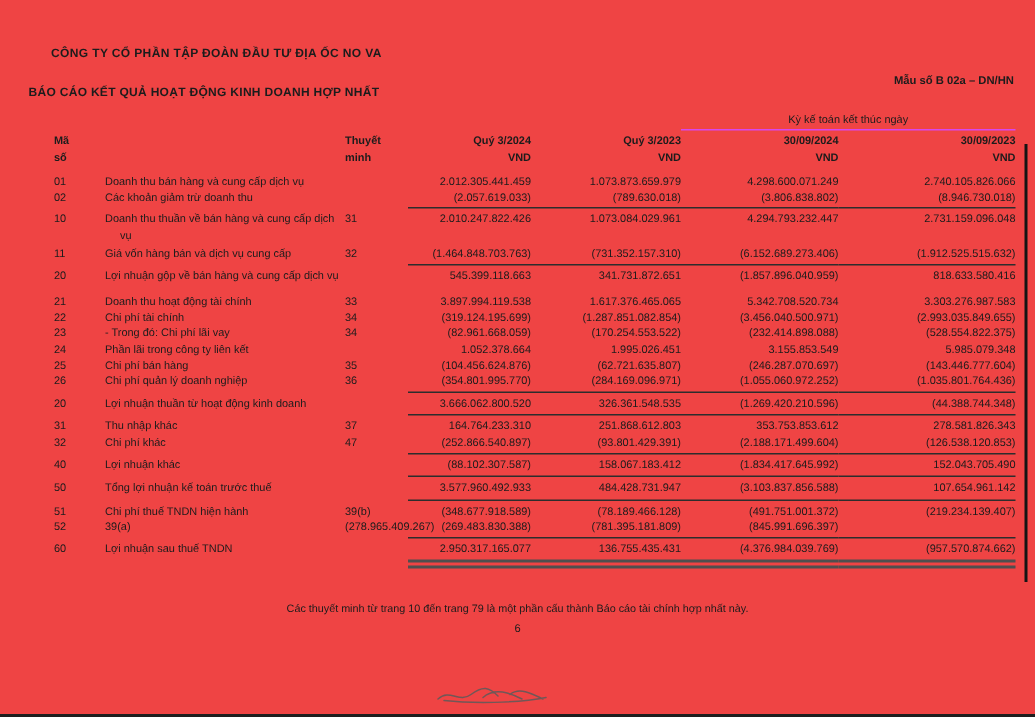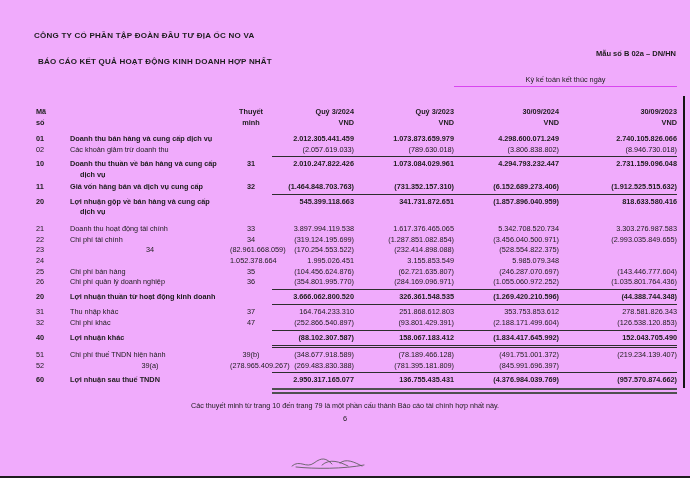--- a/index.html
+++ b/index.html
@@ -1,38 +1,38 @@
 <!DOCTYPE html>
 <html><head>
 <meta charset="utf-8">
 <style>
   html,body{margin:0;padding:0}
   body{width:690px;height:478px;background:#fbfbfa;font-family:"Liberation Sans",sans-serif;color:#1c1c1c;position:relative;overflow:hidden}
-  .sheet{position:absolute;inset:0;background:#f0abfc}
+  .sheet{position:absolute;inset:0;background:#ef4444}
   .company{position:absolute;top:31px;left:34px;font-size:8px;font-weight:bold;letter-spacing:.25px}
   .formno{position:absolute;top:49px;right:14px;font-size:7.5px;font-weight:bold}
-  .title{position:absolute;top:57px;left:38px;font-size:8px;font-weight:bold;letter-spacing:.2px}
+  .title{position:absolute;top:57px;left:19px;font-size:8px;font-weight:bold;letter-spacing:.2px}
 
   .tbl{position:absolute;top:75px;left:33px;width:644px;font-size:7.3px;line-height:1.42}
   .row,.rr,.hrow{display:grid;grid-template-columns:37px 160px 42px 82px 100px 105px 118px}
   .row{min-height:10.6px;align-items:start}
   .row.total{margin:2px 0}
-  .row.bold{font-weight:bold}
+  .row.bold{font-weight:normal}
   .row.italic{}
   .c-code{padding-left:3px}
   .c-label{padding-left:10px;text-indent:-10px;padding-right:4px}
-  .c-note{text-align:center}
+  .c-note{}
   .num{text-align:right;white-space:nowrap}
   .rr{margin:1px 0}
   .rr .seg{height:0;border-top:1px solid #2d2d2d}
   .rr.double{margin:1px 0 0}
   .rr.double .seg{height:2px;border-top:2px solid #4f4f4f;border-bottom:2px solid #4f4f4f}
   .hrowA{min-height:10px;align-items:end}
   .hspan{grid-column:6/8;text-align:center;border-bottom:1px solid #d946ef;padding-bottom:1px}
-  .hrowB{font-weight:bold;margin:20px 0 6px;align-items:start}
+  .hrowB{font-weight:bold;margin:2px 0 6px;align-items:start}
   .hl{display:block}
   .footnote{position:absolute;top:401px;left:0;width:690px;text-align:center;font-size:7.2px}
   .pagenum{position:absolute;top:414px;left:0;width:690px;text-align:center;font-size:7.4px}
   .signature{position:absolute;left:288px;top:451px}
   .edge-right{position:absolute;top:96px;right:5px;width:2px;height:292px;background:#141414}
   .edge-bottom{position:absolute;left:0;bottom:0;width:690px;height:2px;background:#1e1e1e}
 </style>
 </head>
 <body>
 
@@ -148,28 +148,30 @@
         <div class="c-code">22</div>
         <div class="c-label">Chi phí tài chính</div>
         <div class="c-note">34</div>
         <div class="num">(319.124.195.699)</div>
         <div class="num">(1.287.851.082.854)</div>
         <div class="num">(3.456.040.500.971)</div>
         <div class="num">(2.993.035.849.655)</div>
       </div>
       <div class="row italic">
         <div class="c-code">23</div>
+        <div class="c-label">- Trong đó: Chi phí lãi vay</div>
         <div class="c-note">34</div>
         <div class="num">(82.961.668.059)</div>
         <div class="num">(170.254.553.522)</div>
         <div class="num">(232.414.898.088)</div>
         <div class="num">(528.554.822.375)</div>
       </div>
       <div class="row">
         <div class="c-code">24</div>
+        <div class="c-label">Phần lãi trong công ty liên kết</div>
         <div class="c-note"></div>
         <div class="num">1.052.378.664</div>
         <div class="num">1.995.026.451</div>
         <div class="num">3.155.853.549</div>
         <div class="num">5.985.079.348</div>
       </div>
       <div class="row">
         <div class="c-code">25</div>
         <div class="c-label">Chi phí bán hàng</div>
         <div class="c-note">35</div>
@@ -252,20 +254,29 @@
       </div>
       <div class="rr">
         <div class=""></div>
         <div class=""></div>
         <div class=""></div>
         <div class="seg"></div>
         <div class="seg"></div>
         <div class="seg"></div>
         <div class="seg"></div>
       </div>
+      <div class="row bold total">
+        <div class="c-code">50</div>
+        <div class="c-label">Tổng lợi nhuận kế toán trước thuế</div>
+        <div class="c-note"></div>
+        <div class="num">3.577.960.492.933</div>
+        <div class="num">484.428.731.947</div>
+        <div class="num">(3.103.837.856.588)</div>
+        <div class="num">107.654.961.142</div>
+      </div>
       <div class="rr">
         <div class=""></div>
         <div class=""></div>
         <div class=""></div>
         <div class="seg"></div>
         <div class="seg"></div>
         <div class="seg"></div>
         <div class="seg"></div>
       </div>
       <div class="row" style="margin-top: 2px;">

